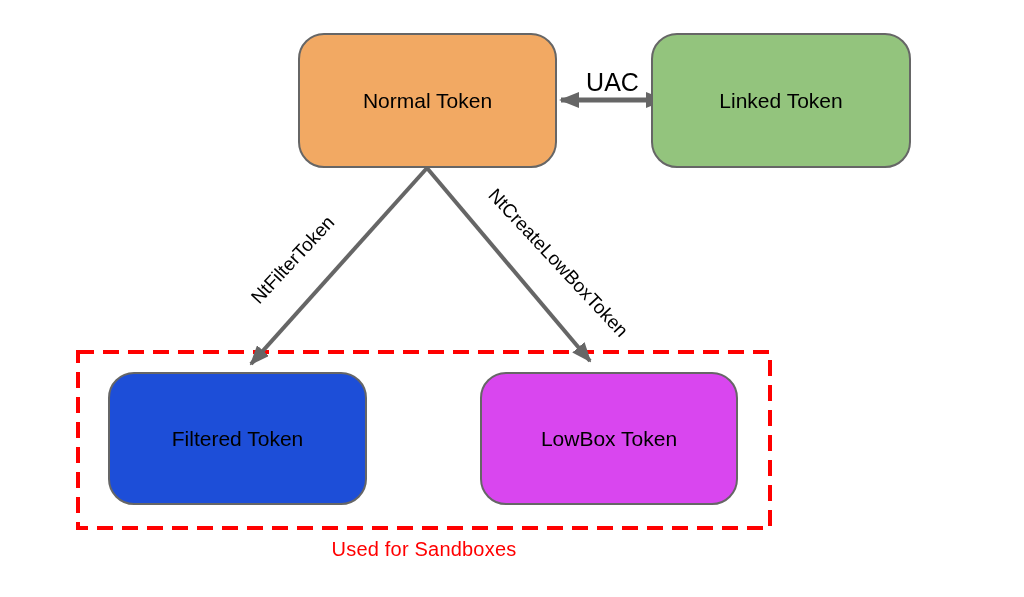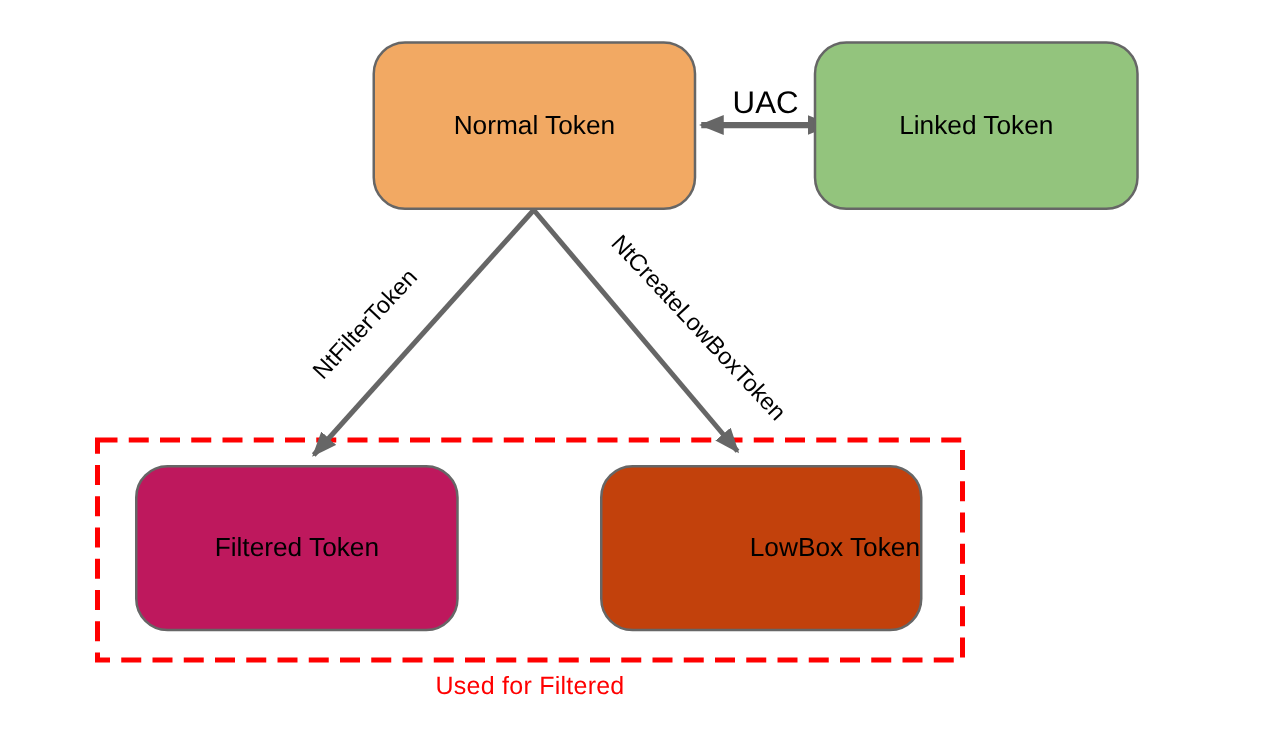--- a/index.html
+++ b/index.html
@@ -82,29 +82,29 @@
   </svg>
 
   <div class="node node-normal" style="background-color: rgb(242, 169, 99);">
     <span>Normal Token</span>
   </div>
 
   <div class="node node-linked" style="background-color: rgb(147, 196, 125);">
     <span>Linked Token</span>
   </div>
 
-  <div class="node node-filtered" style="background-color: #be185d;">
+  <div class="node node-filtered" style="background-color: #1d4ed8;">
     <span>Filtered Token</span>
   </div>
 
-  <div class="node node-lowbox" style="background-color: #c2410c; justify-content: flex-end;">
+  <div class="node node-lowbox" style="background-color: #d946ef;">
     <span>LowBox Token</span>
   </div>
 
   <div class="edge-label label-uac">UAC</div>
 
   <div class="edge-label label-rotated label-filter">NtFilterToken</div>
 
   <div class="edge-label label-rotated label-lowbox">NtCreateLowBoxToken</div>
 
-  <div class="caption" style="color: rgb(255, 0, 0);">Used for Filtered</div>
+  <div class="caption" style="color: rgb(255, 0, 0);">Used for Sandboxes</div>
 
 </div>
 
 </body></html>

